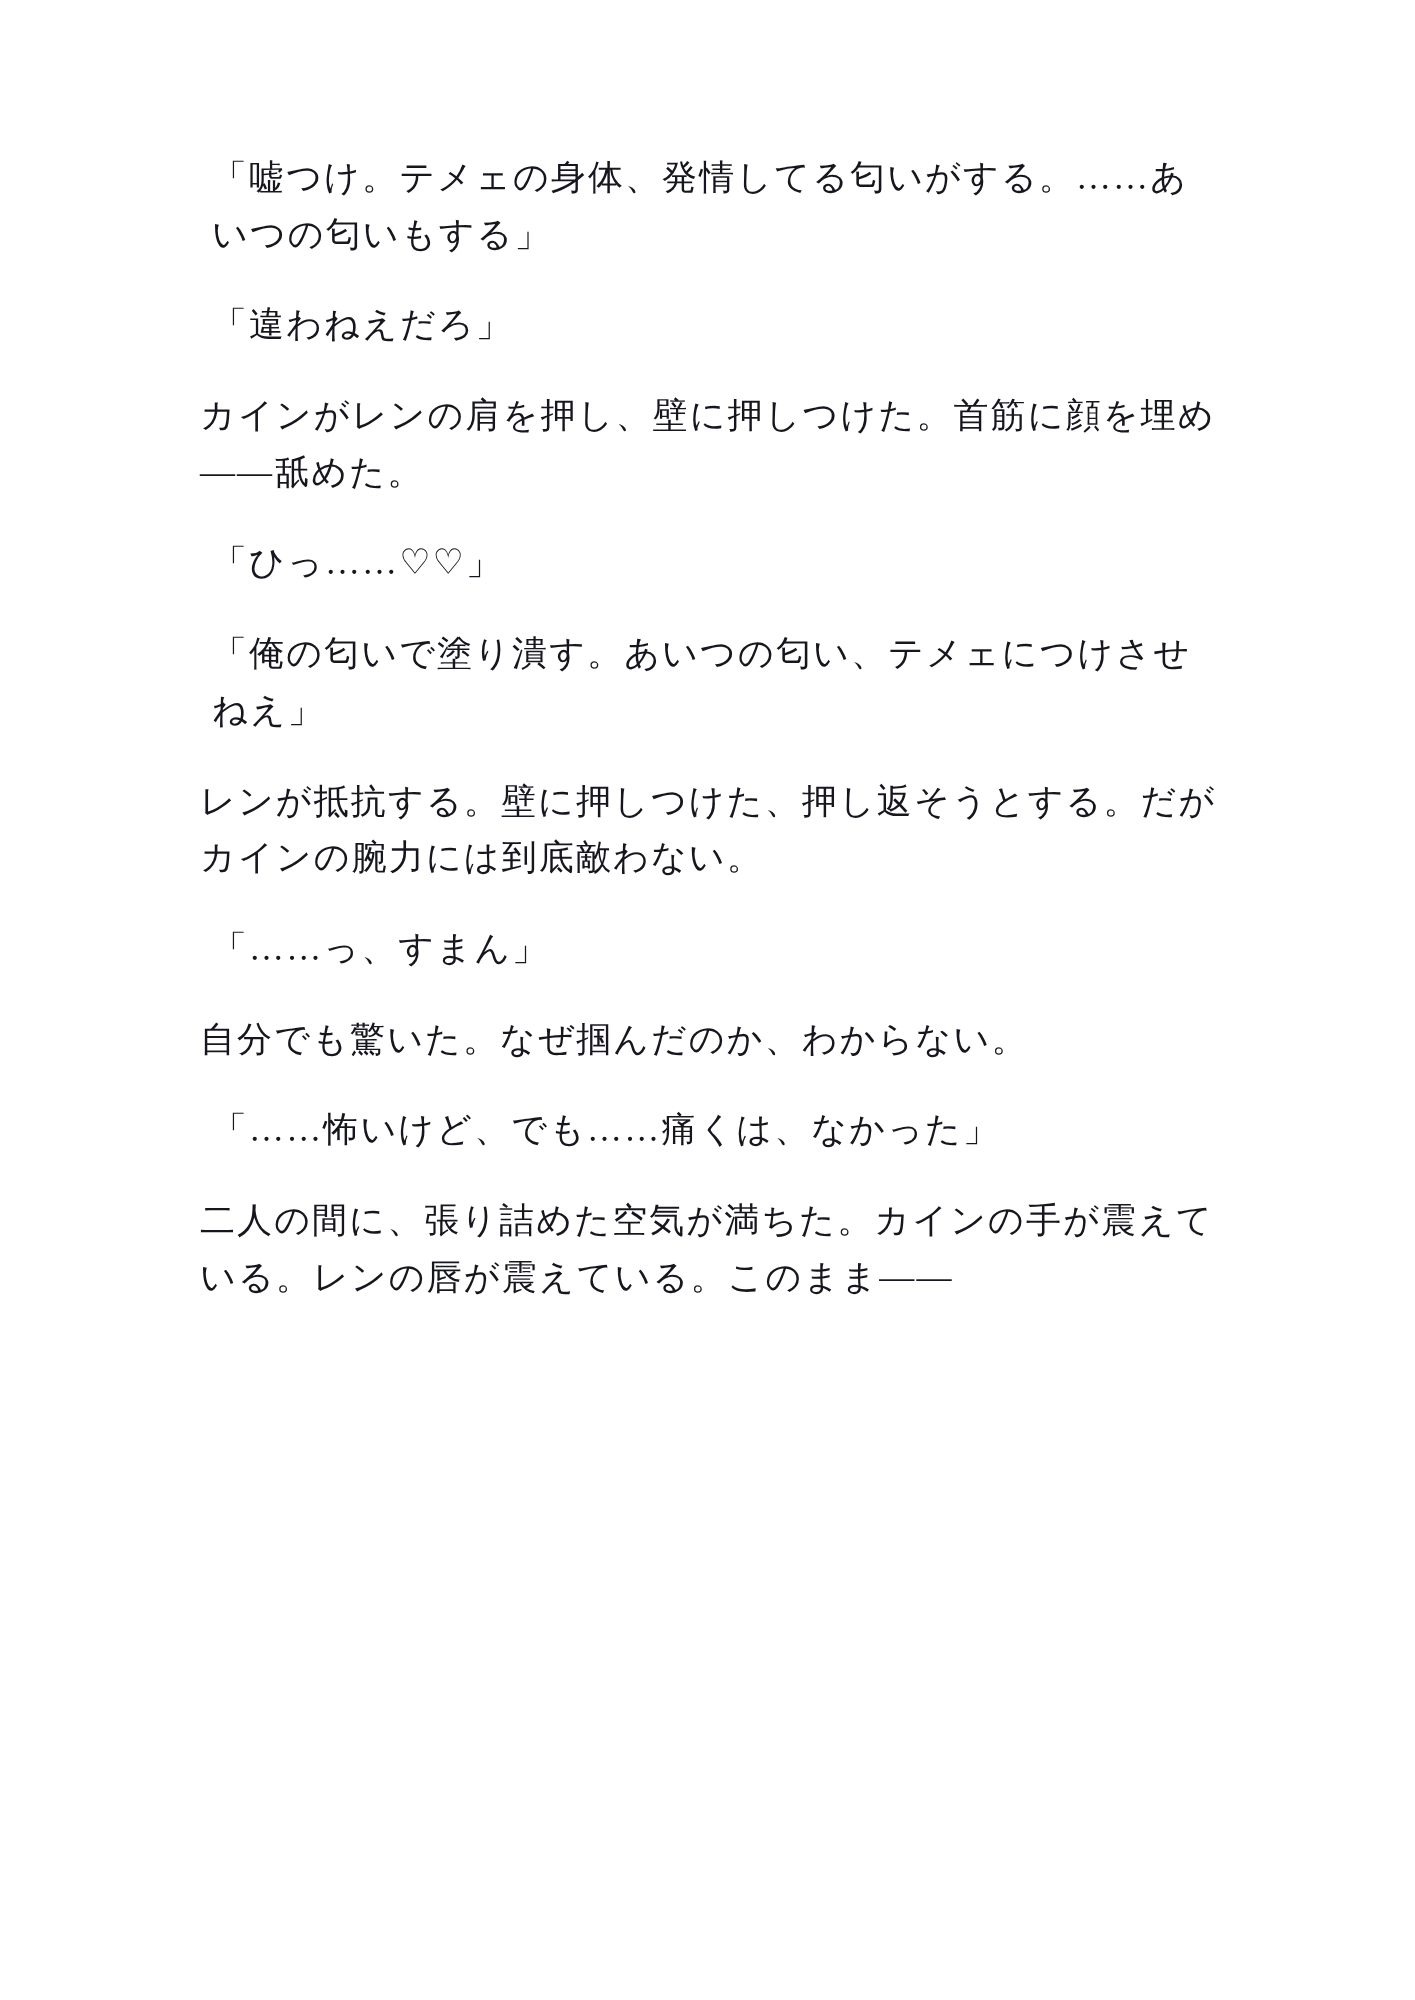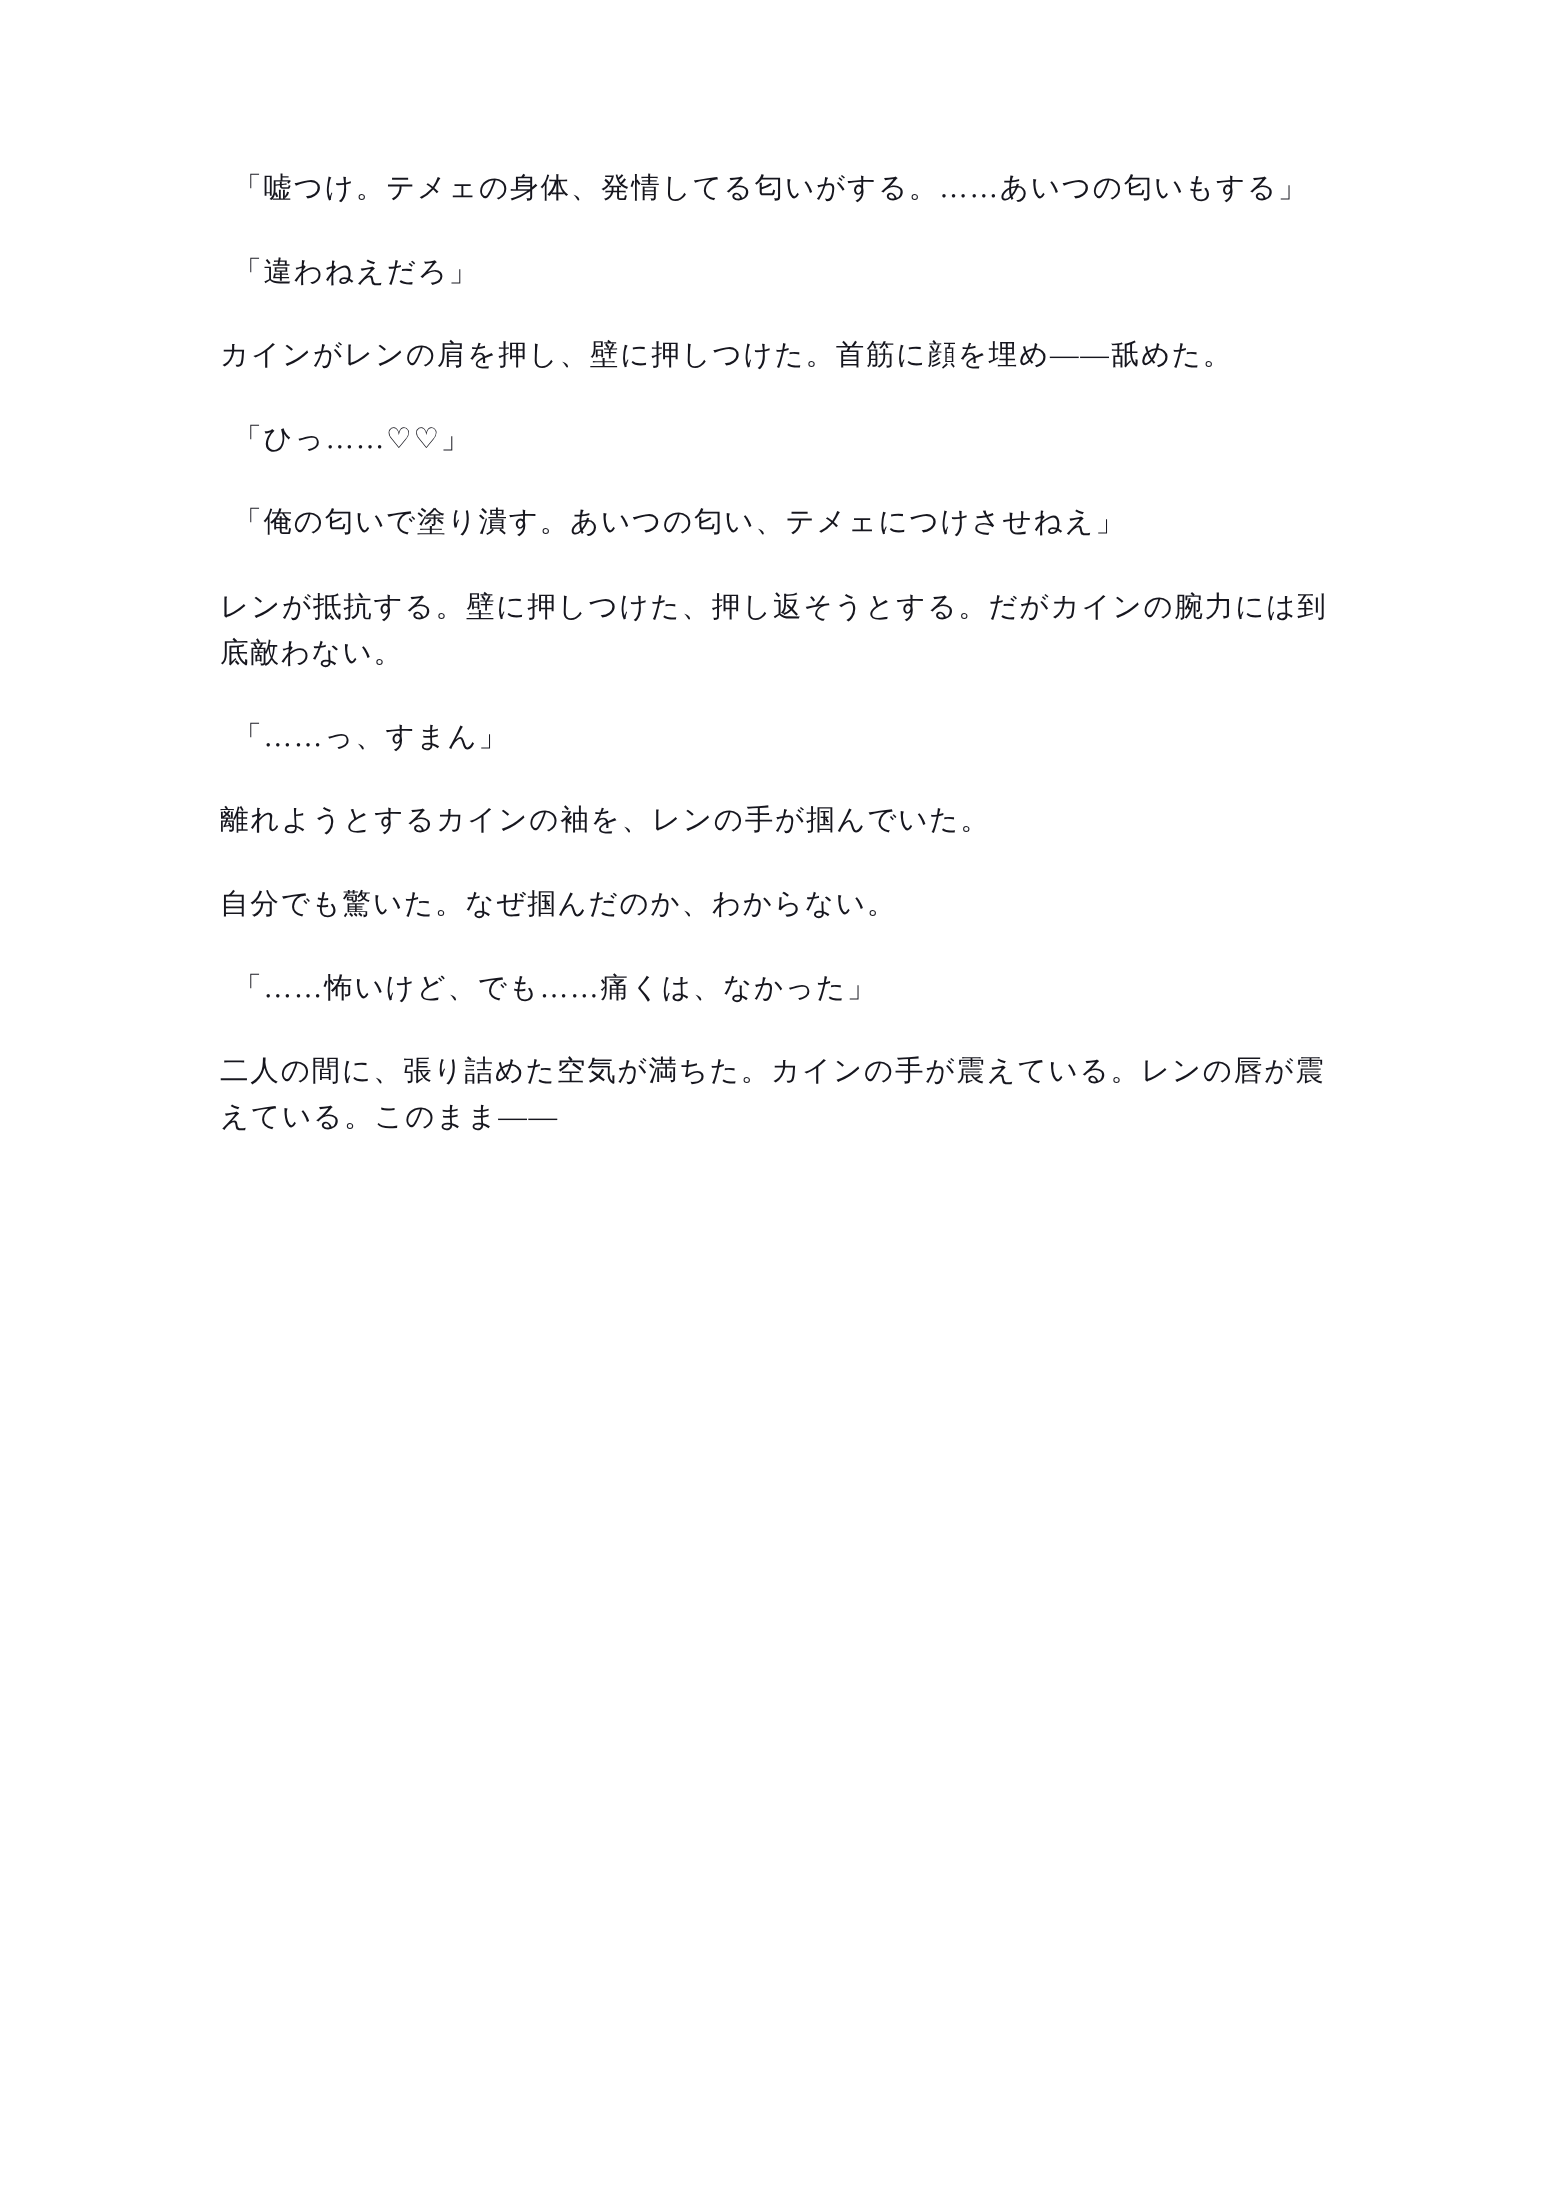--- a/index.html
+++ b/index.html
@@ -18,21 +18,21 @@
     width: 1415px;
     height: 2000px;
     background: #ffffff;
     box-sizing: border-box;
     padding: 150px 190px 0 200px;
   }
   .body-text {
     display: block;
   }
   .para {
-    font-size: 26px;
+    font-size: 35px;
     line-height: 1.62;
     letter-spacing: 0.06em;
     margin: 0 0 34px 0;
     text-align: left;
     color: #16161e;
     font-weight: 400;
     white-space: pre-wrap;
     word-break: break-all;
   }
   .para.dialogue {
@@ -47,18 +47,17 @@
 
 <div class="page">
   <div class="body-text">
     <p class="para dialogue">「嘘つけ。テメェの身体、発情してる匂いがする。……あいつの匂いもする」</p>
     <p class="para dialogue">「違わねえだろ」</p>
     <p class="para">カインがレンの肩を押し、壁に押しつけた。首筋に顔を埋め——舐めた。</p>
     <p class="para dialogue">「ひっ……♡♡」</p>
     <p class="para dialogue">「俺の匂いで塗り潰す。あいつの匂い、テメェにつけさせねえ」</p>
     <p class="para">レンが抵抗する。壁に押しつけた、押し返そうとする。だがカインの腕力には到底敵わない。</p>
     <p class="para dialogue">「……っ、すまん」</p>
-    <p class="para">離れようとするカインの袖を、レンの手が掴んでいた。</p>
     <p class="para">自分でも驚いた。なぜ掴んだのか、わからない。</p>
     <p class="para dialogue">「……怖いけど、でも……痛くは、なかった」</p>
     <p class="para">二人の間に、張り詰めた空気が満ちた。カインの手が震えている。レンの唇が震えている。このまま——</p>
   </div>
 </div>
 
 </body></html>

